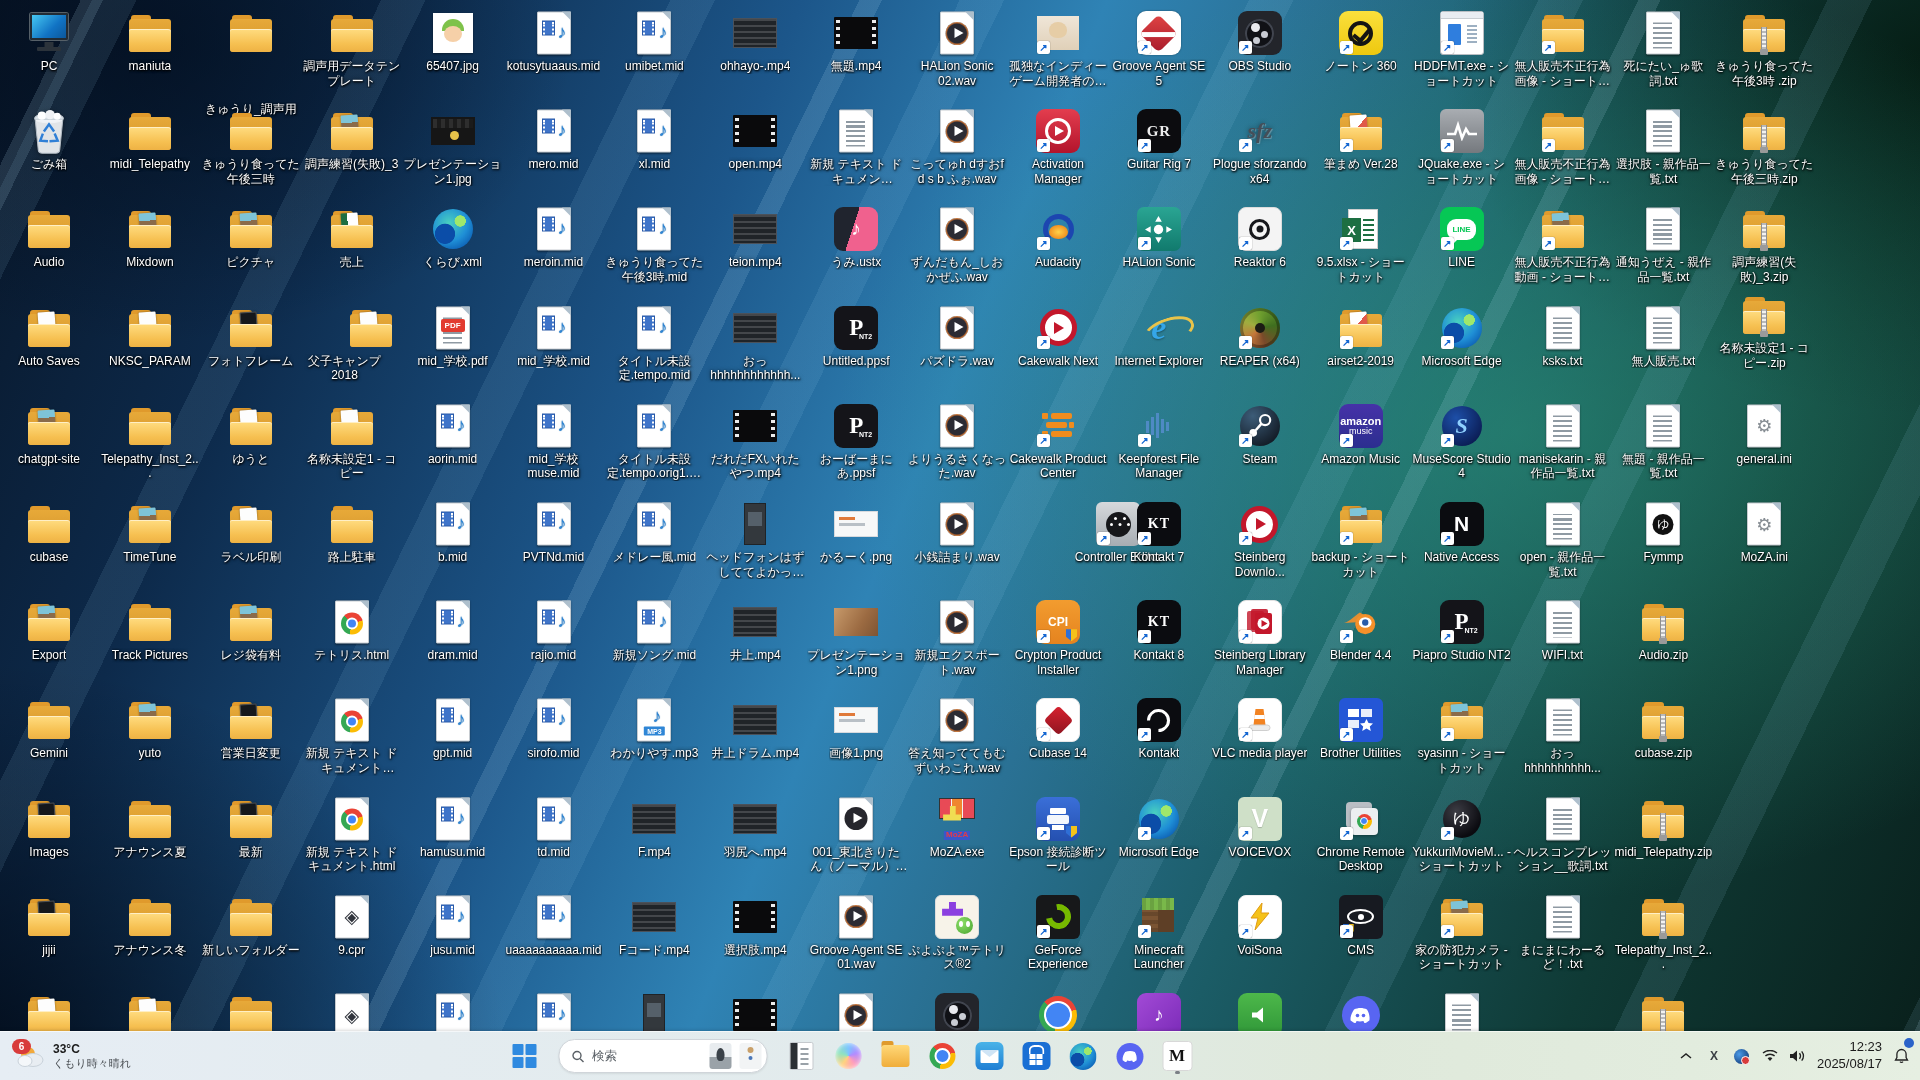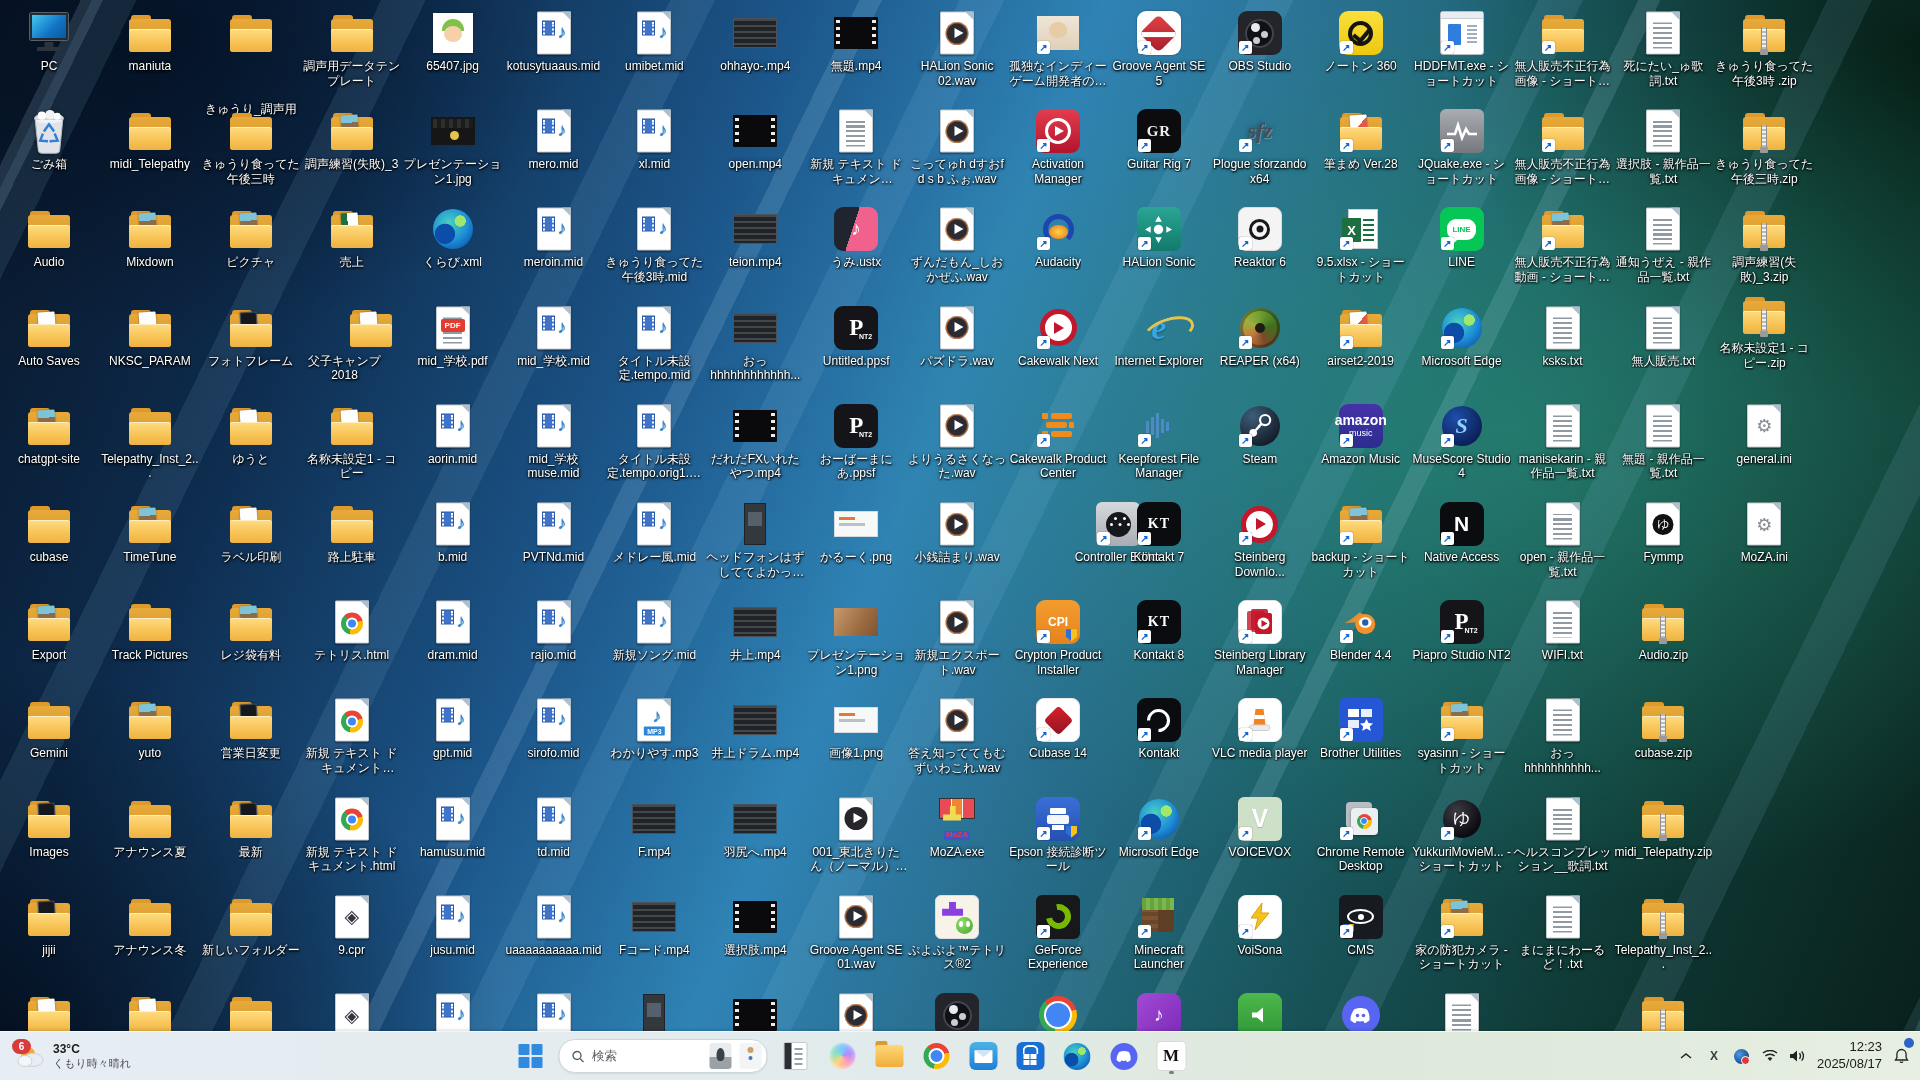--- a/index.html
+++ b/index.html
@@ -148,21 +148,21 @@
   .rec-svg{filter:drop-shadow(0 1px 2px rgba(0,0,0,.5))}
   
   .taskbar{position:absolute;left:0;right:0;bottom:0;height:48px;z-index:10;
     background:linear-gradient(90deg,#e6edf4 0%,#e2ebec 45%,#dfe9db 70%,#e2ecde 88%,#e6efe2 100%);
     border-top:1px solid rgba(255,255,255,.6);box-shadow:0 -1px 3px rgba(0,0,0,.15);display:flex;align-items:center}
   .tb-left{position:absolute;left:10px;top:0;bottom:0;display:flex;align-items:center;gap:7px;padding:0 6px;cursor:pointer}
   .w-icon{position:relative;width:30px;height:28px}
   .w-badge{position:absolute;left:-4px;top:-3px;min-width:15px;height:15px;border-radius:8px;background:#d83b3b;color:#fff;font-size:10px;font-weight:bold;display:flex;align-items:center;justify-content:center;z-index:2;padding:0 2px}
   .w-temp{font-size:12px;color:#1b1b1b;font-weight:bold;line-height:1.2}
   .w-cond{font-size:11px;color:#4a4f54;line-height:1.2}
-  .tb-center{position:absolute;left:44.3%;top:0;bottom:0;transform:translateX(-50%);display:flex;align-items:center;gap:9px}
+  .tb-center{position:absolute;left:44.3%;top:0;bottom:0;transform:translateX(-50%);display:flex;align-items:center;gap:15px}
   .tb-ic{width:38px;height:38px;border-radius:5px;display:flex;align-items:center;justify-content:center;position:relative;cursor:pointer}
   .run-dot{position:absolute;bottom:1px;left:50%;transform:translateX(-50%);width:5px;height:3px;border-radius:2px;background:#7a7f85}
   .search{width:190px;height:32px;background:#fff;border:1px solid #d0d5da;border-radius:16px;display:flex;align-items:center;padding:0 5px 0 12px;gap:8px;box-shadow:0 1px 2px rgba(0,0,0,.08);cursor:text}
   .s-ph{flex:1;font-size:12.5px;color:#5a6066}
   .s-thumb{width:22px;height:26px;border-radius:3px;overflow:hidden;position:relative;background:#dfe4e8}
   .s-thumb.t1{background:linear-gradient(180deg,#e8ecef 55%,#9aa2a8 55%)}
   .s-thumb.t1::after{content:"";position:absolute;left:7px;top:5px;width:8px;height:13px;border-radius:50% 50% 40% 40%;background:#3a4148}
   .s-thumb.t2{background:#f2f4f5}
   .s-thumb.t2::after{content:"";position:absolute;left:8px;top:4px;width:6px;height:6px;border-radius:50%;background:#c9a06a;box-shadow:0 8px 0 -1px #4a76b8}
   .win-logo{display:grid;grid-template-columns:11px 11px;grid-template-rows:11px 11px;gap:2px}
@@ -943,21 +943,21 @@
               <path d="M15 25l7-8" stroke="#fff" stroke-width="3"></path>
             </svg>
           </span>
           <span class="sc"></span>
         </div>
         <div class="lbl">Steam</div>
       </div>
       <div class="cell" style="left: 1310.7px; top: 402.8px;">
         <div class="ic">
           <span class="app" style="background:linear-gradient(180deg,#4632a8,#2b2e8f);flex-direction:column;color:#fff;line-height:1.1">
-            <span style="font-size:14px">amazon</span>
+            <span style="font-size:11px">amazon</span>
             <span style="font-size:9px;font-weight:normal">music</span>
           </span>
           <span class="sc"></span>
         </div>
         <div class="lbl">Amazon Music</div>
       </div>
       <div class="cell" style="left: 1411.6px; top: 402.8px;">
         <div class="ic">
           <span class="ms-ball">S</span>
           <span class="sc"></span>

